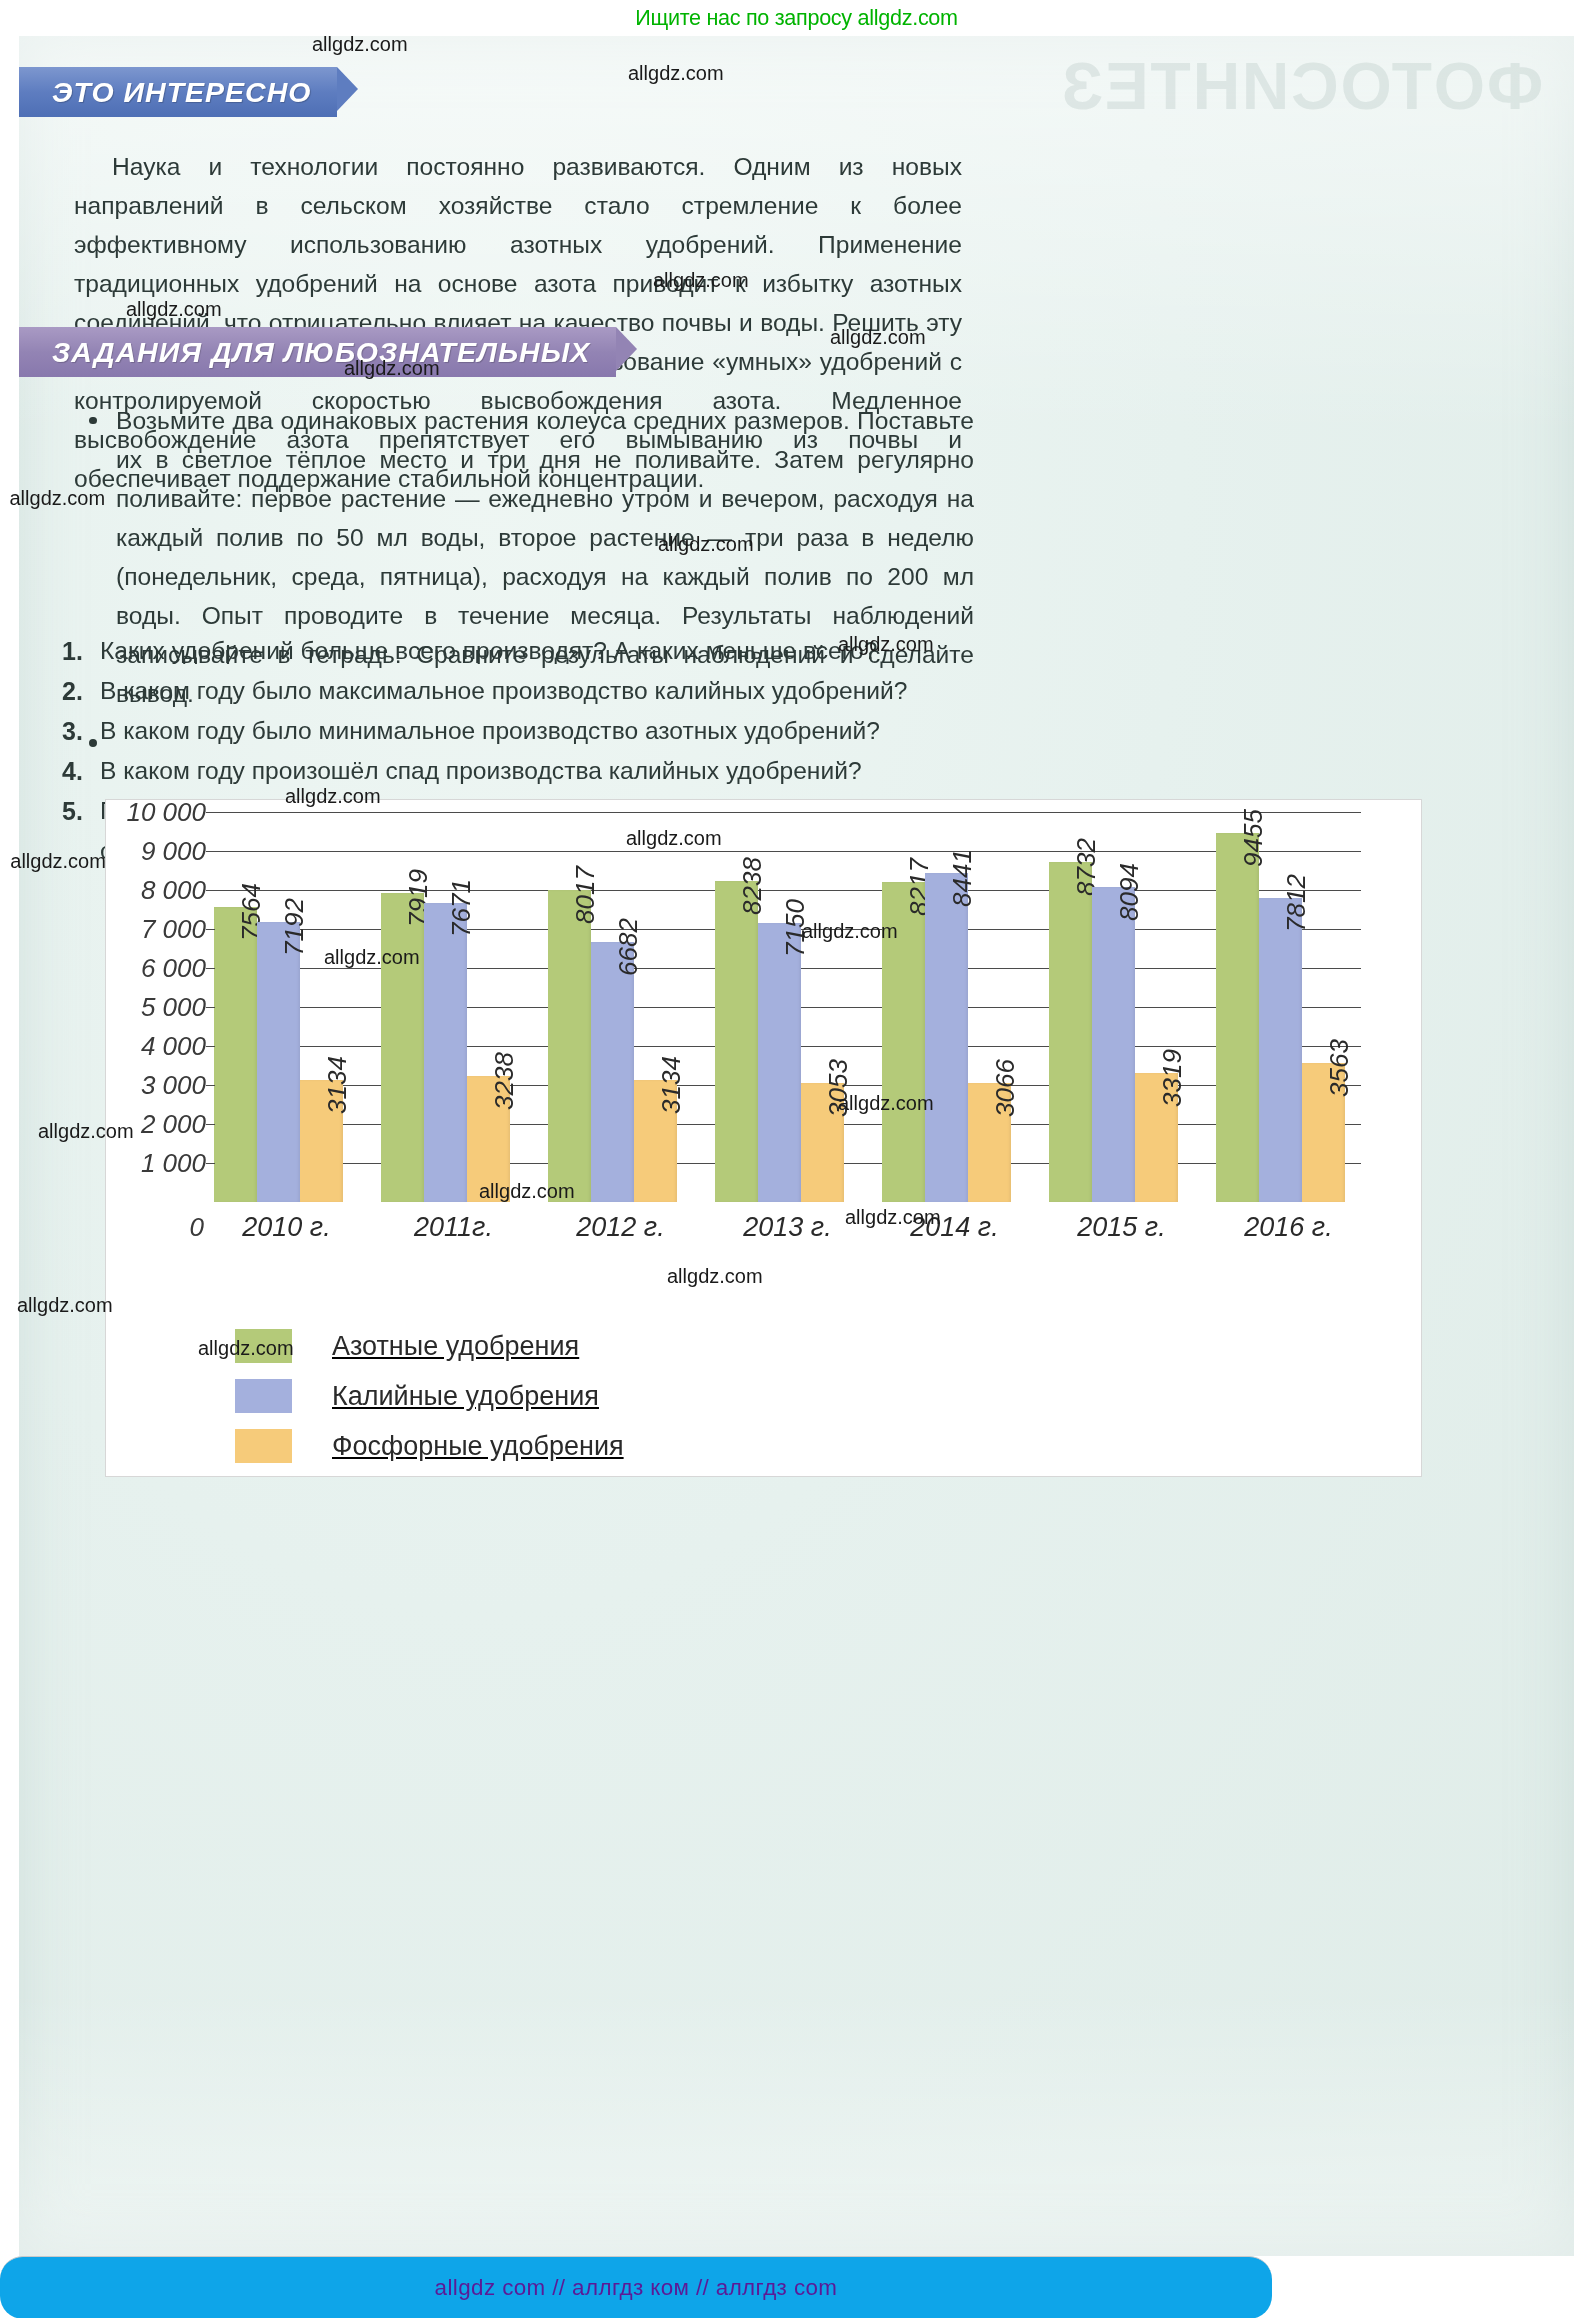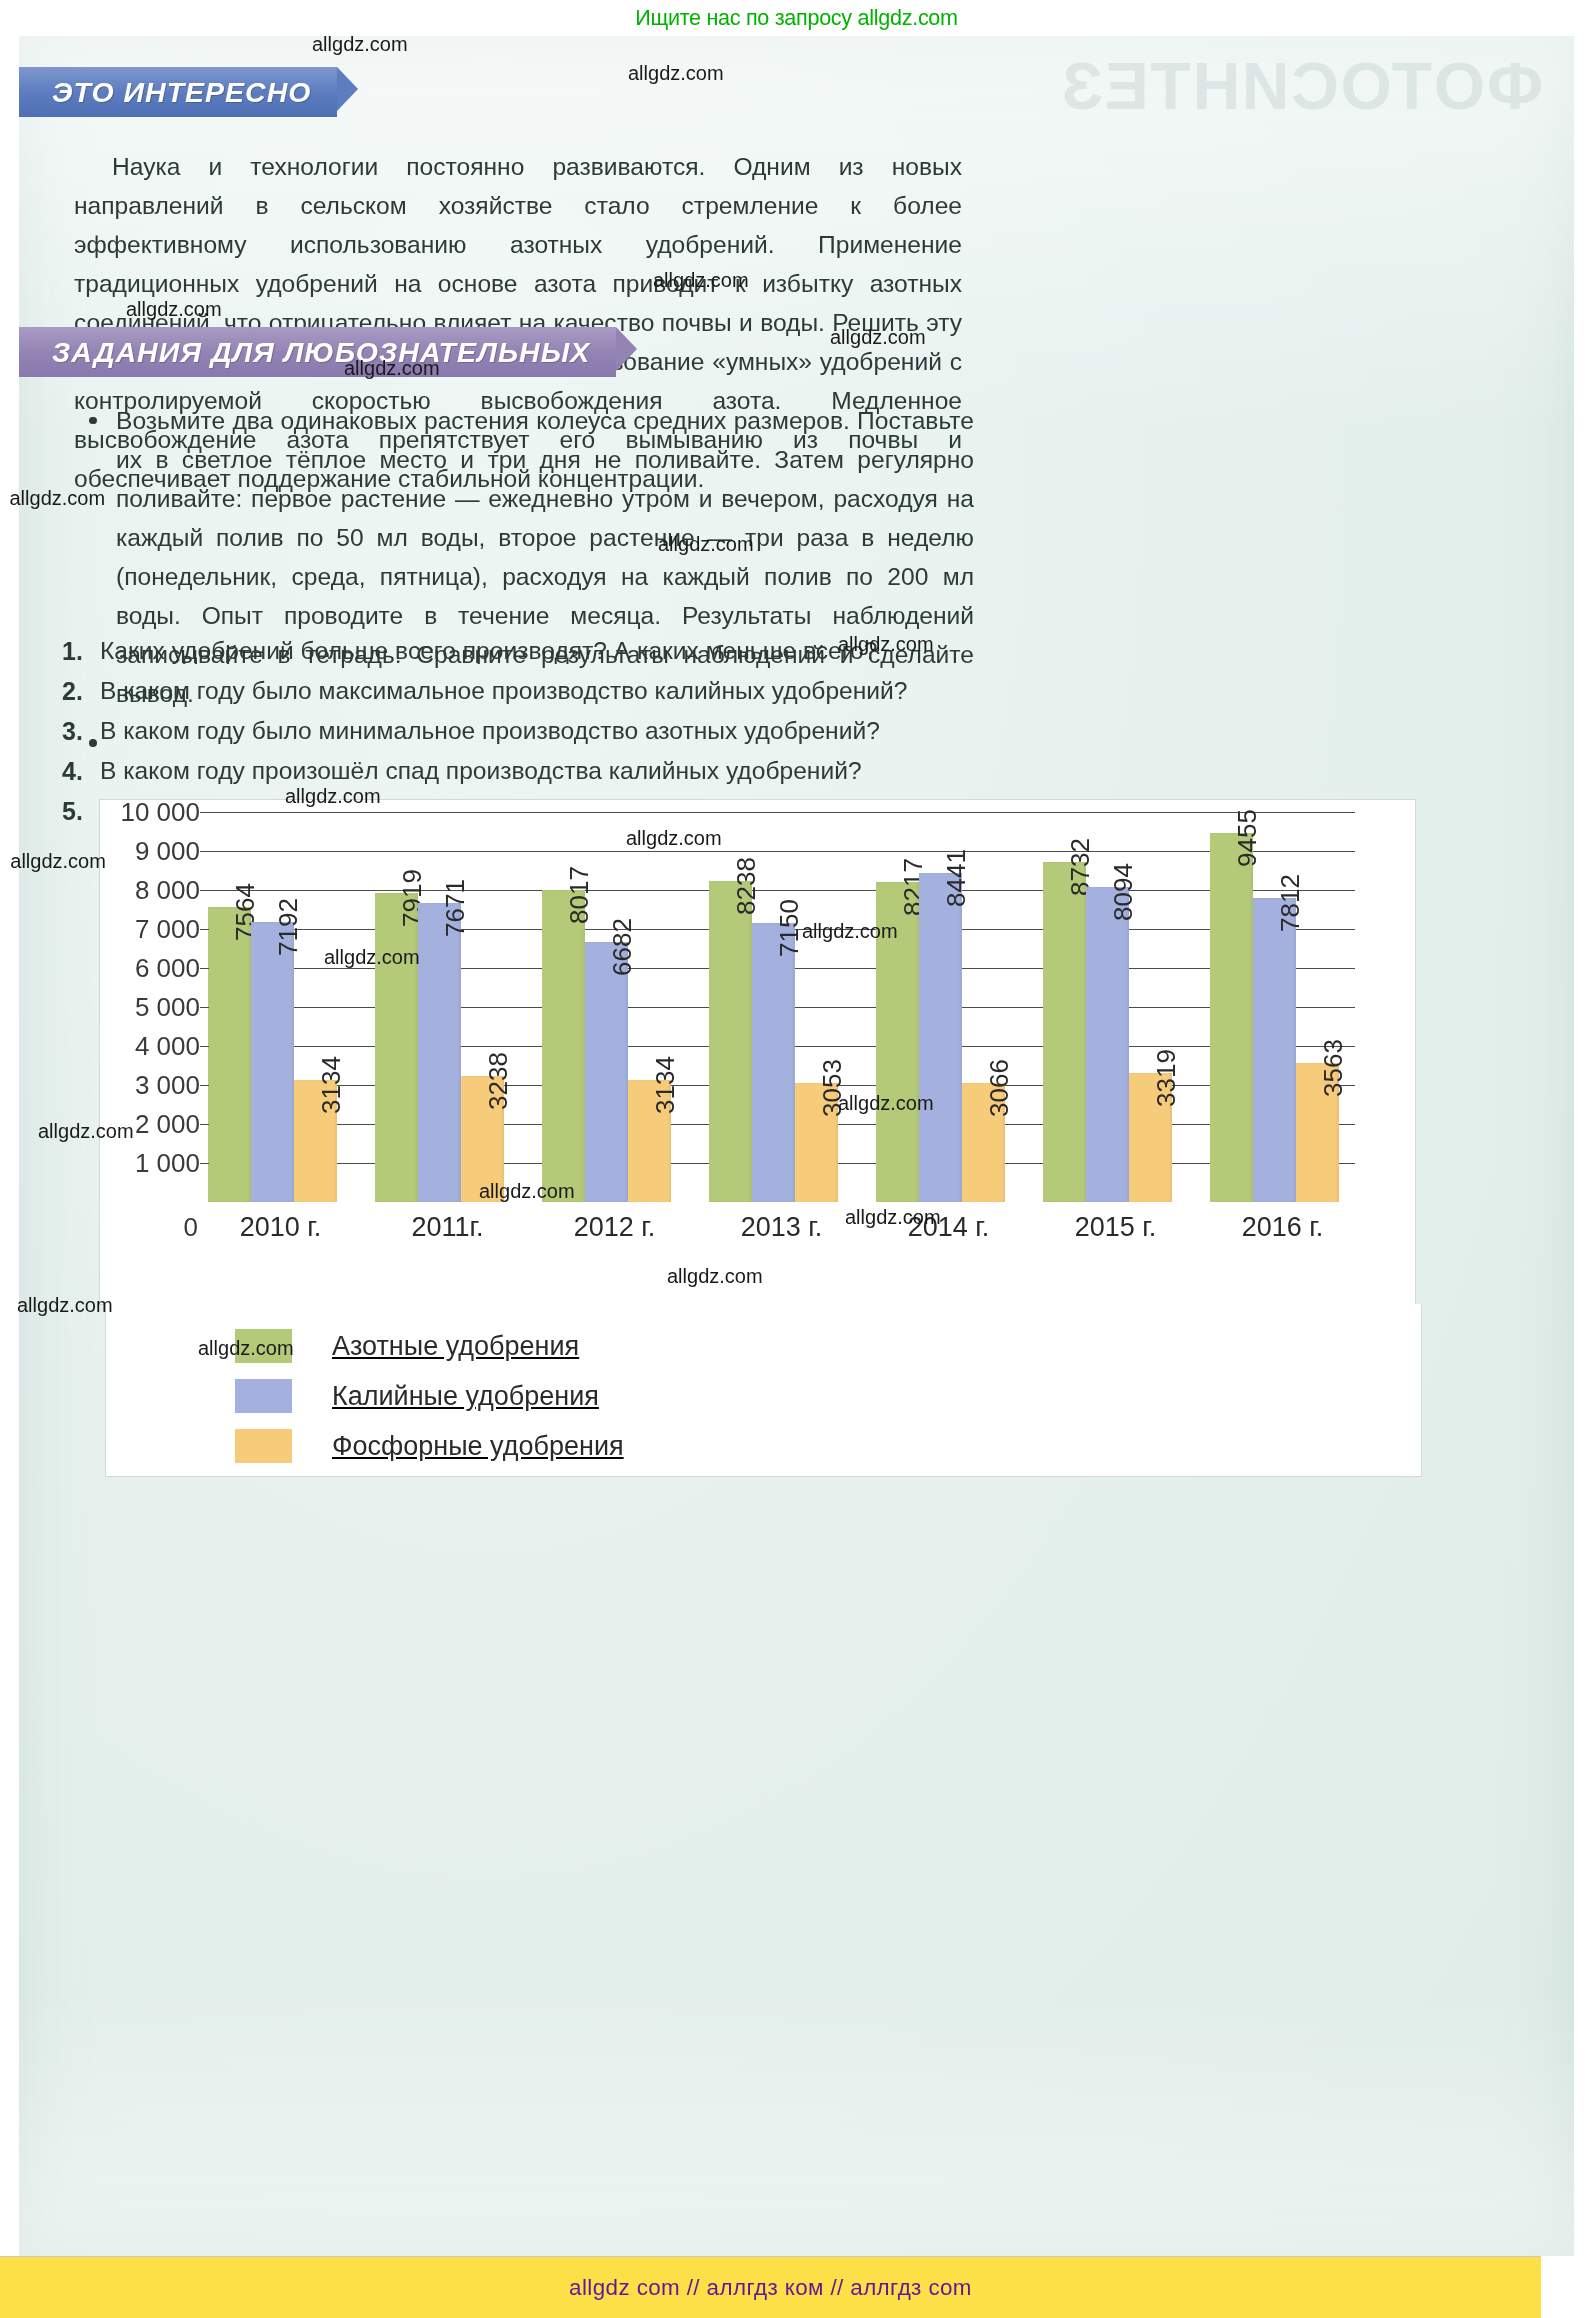--- a/index.html
+++ b/index.html
@@ -172,26 +172,27 @@
     position: absolute;
     left: 0;
     top: 0;
     font-weight: bold;
     font-size: 25px;
   }
 
   
   .chart-frame {
     position: absolute;
-    left: 80px;
+    left: 86px;
     top: 763px;
     width: 1315px;
     height: 504px;
     background: #ffffff;
     border: 0.9px solid #d7d7d7;
+    font-style: italic;
   }
   .chart-legend-box {
     position: absolute;
     left: 86px;
     top: 1268px;
     width: 1315px;
     height: 172px;
     background: #ffffff;
     border: 0.9px solid #d7d7d7;
     border-top: none;
@@ -321,27 +322,28 @@
     font-size: 27px;
     color: #2a2a2a;
     font-family: "Liberation Sans", sans-serif;
   }
 
   
   .footer {
     position: absolute;
     left: 0;
     bottom: 0;
-    width: 1541px;
+    width: 1272px;
     height: 62px;
-    background: #fde047;
+    background: #0ea5e9;
     border-top: 0.9px solid #c9c9c9;
     display: flex;
     align-items: center;
     justify-content: center;
+    border-radius: 23px;
   }
   .footer-text {
     color: #5c1a96;
     font-size: 22.4px;
     letter-spacing: 0.4px;
     font-family: "Liberation Sans", sans-serif;
   }
 
   
   .wm {

